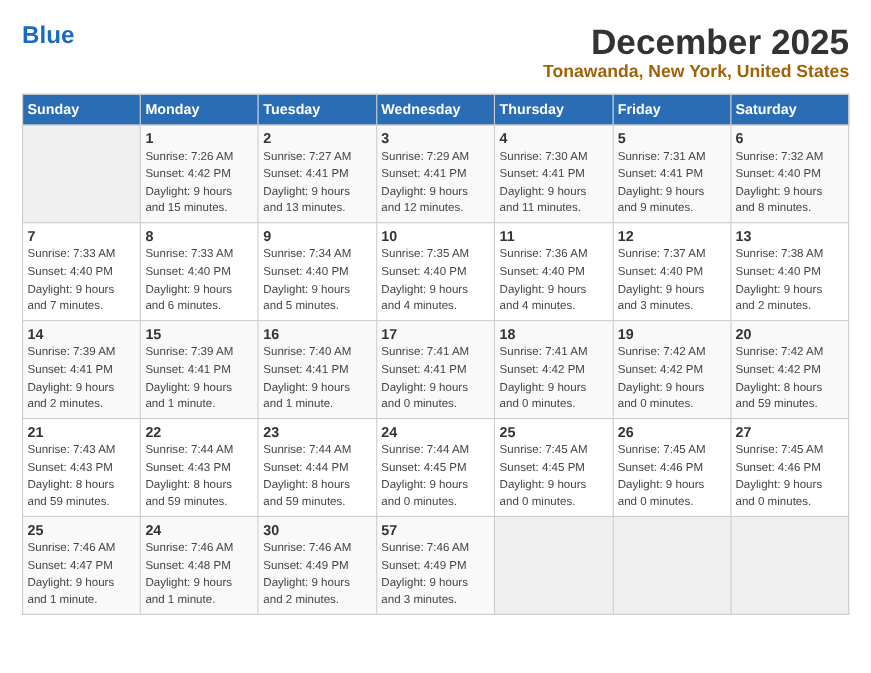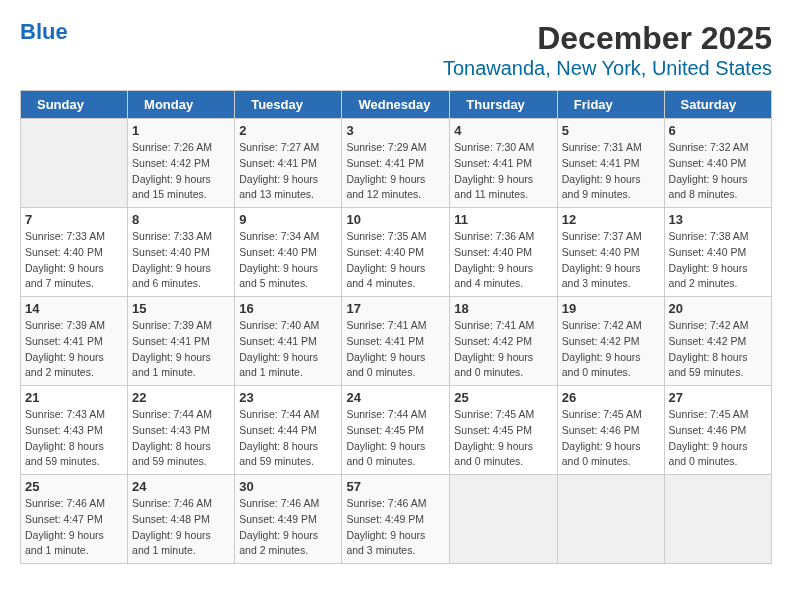--- a/index.html
+++ b/index.html
@@ -44,33 +44,33 @@
     }
     .title-area {
       text-align: right;
     }
     .title-area h1 {
       font-size: 32px;
       font-weight: bold;
       color: #333;
     }
     .title-area h2 {
-      font-size: 20px;
-      font-weight: normal;
-      color: #0369a1;
+      font-size: 16px;
+      font-weight: bold;
+      color: #a16207;
     }
     .calendar {
       width: 100%;
       border-collapse: collapse;
       font-size: 11px;
     }
     .calendar thead tr th {
       background-color: #2a6db5;
       color: white;
-      padding: 6px 16px;
+      padding: 6px 4px;
       text-align: left;
       font-size: 13px;
       font-weight: bold;
       border: 1px solid #ccc;
     }
     .calendar tbody tr td {
       border: 1px solid #ccc;
       vertical-align: top;
       padding: 4px;
       width: 108px;

